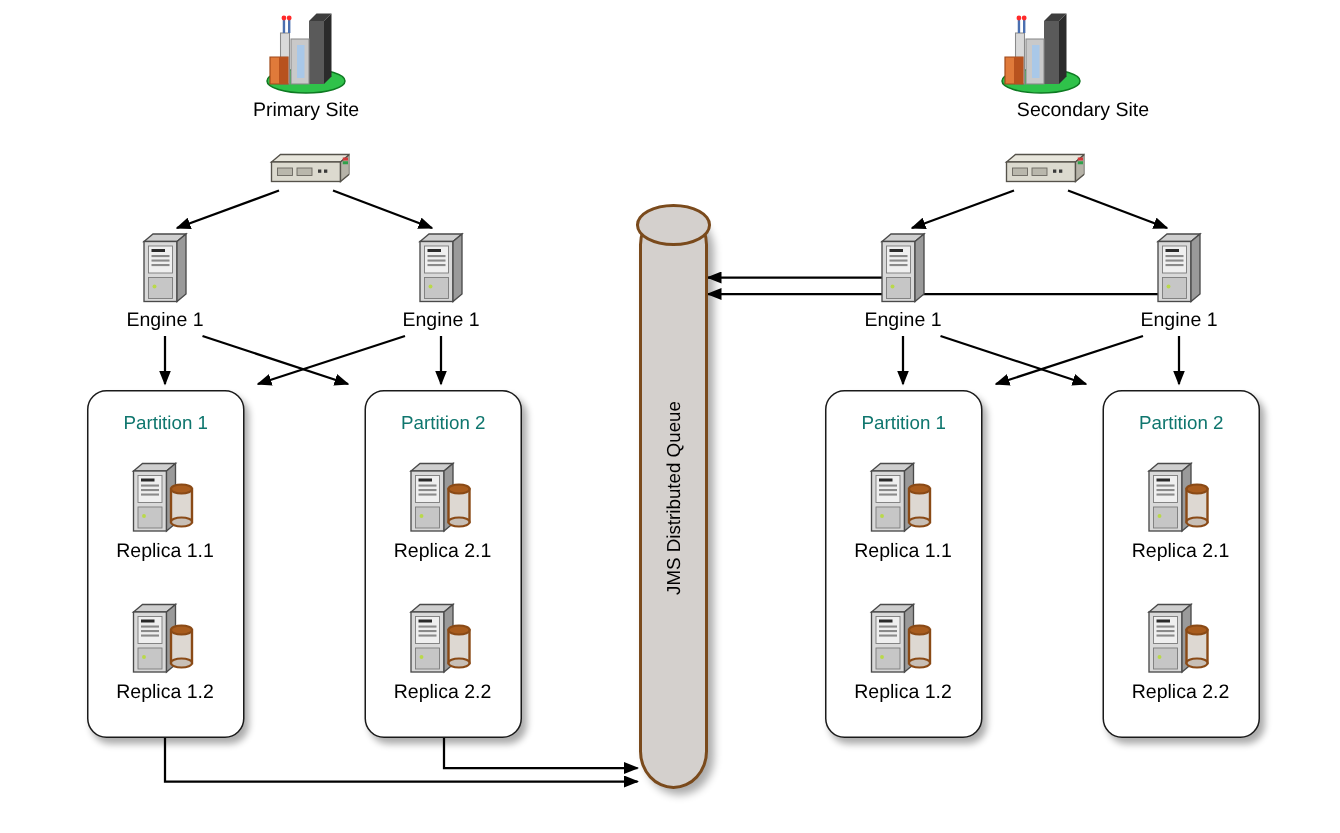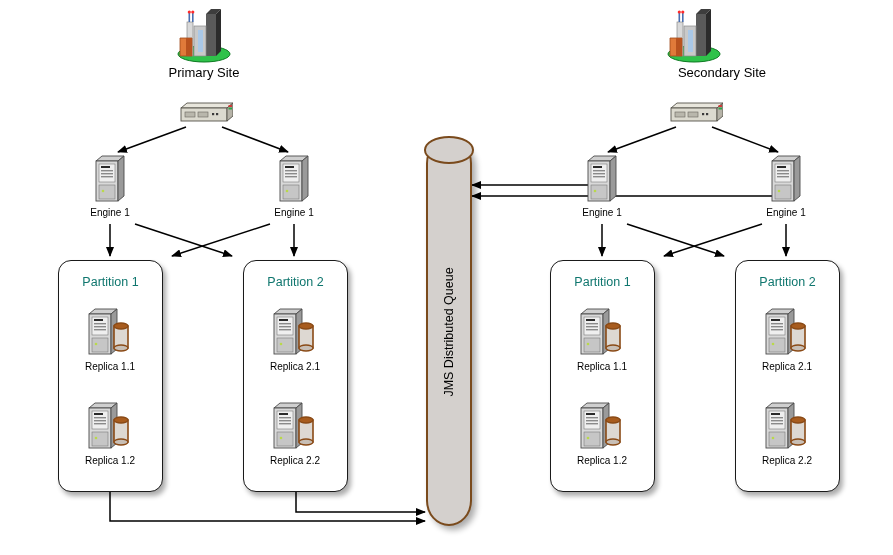--- a/index.html
+++ b/index.html
@@ -20,21 +20,21 @@
     position: absolute;
     left: 0; top: 0;
     width: 893px;
     height: 555px;
     pointer-events: none;
   }
 
   
   .label {
     position: absolute;
-    font-size: 10px;
+    font-size: 13px;
     color: #000000;
     text-align: center;
     white-space: nowrap;
     transform: translateX(-50%);
     line-height: 14px;
   }
   .site-label { font-size: 13px; }
 
   
   .site-icon {

